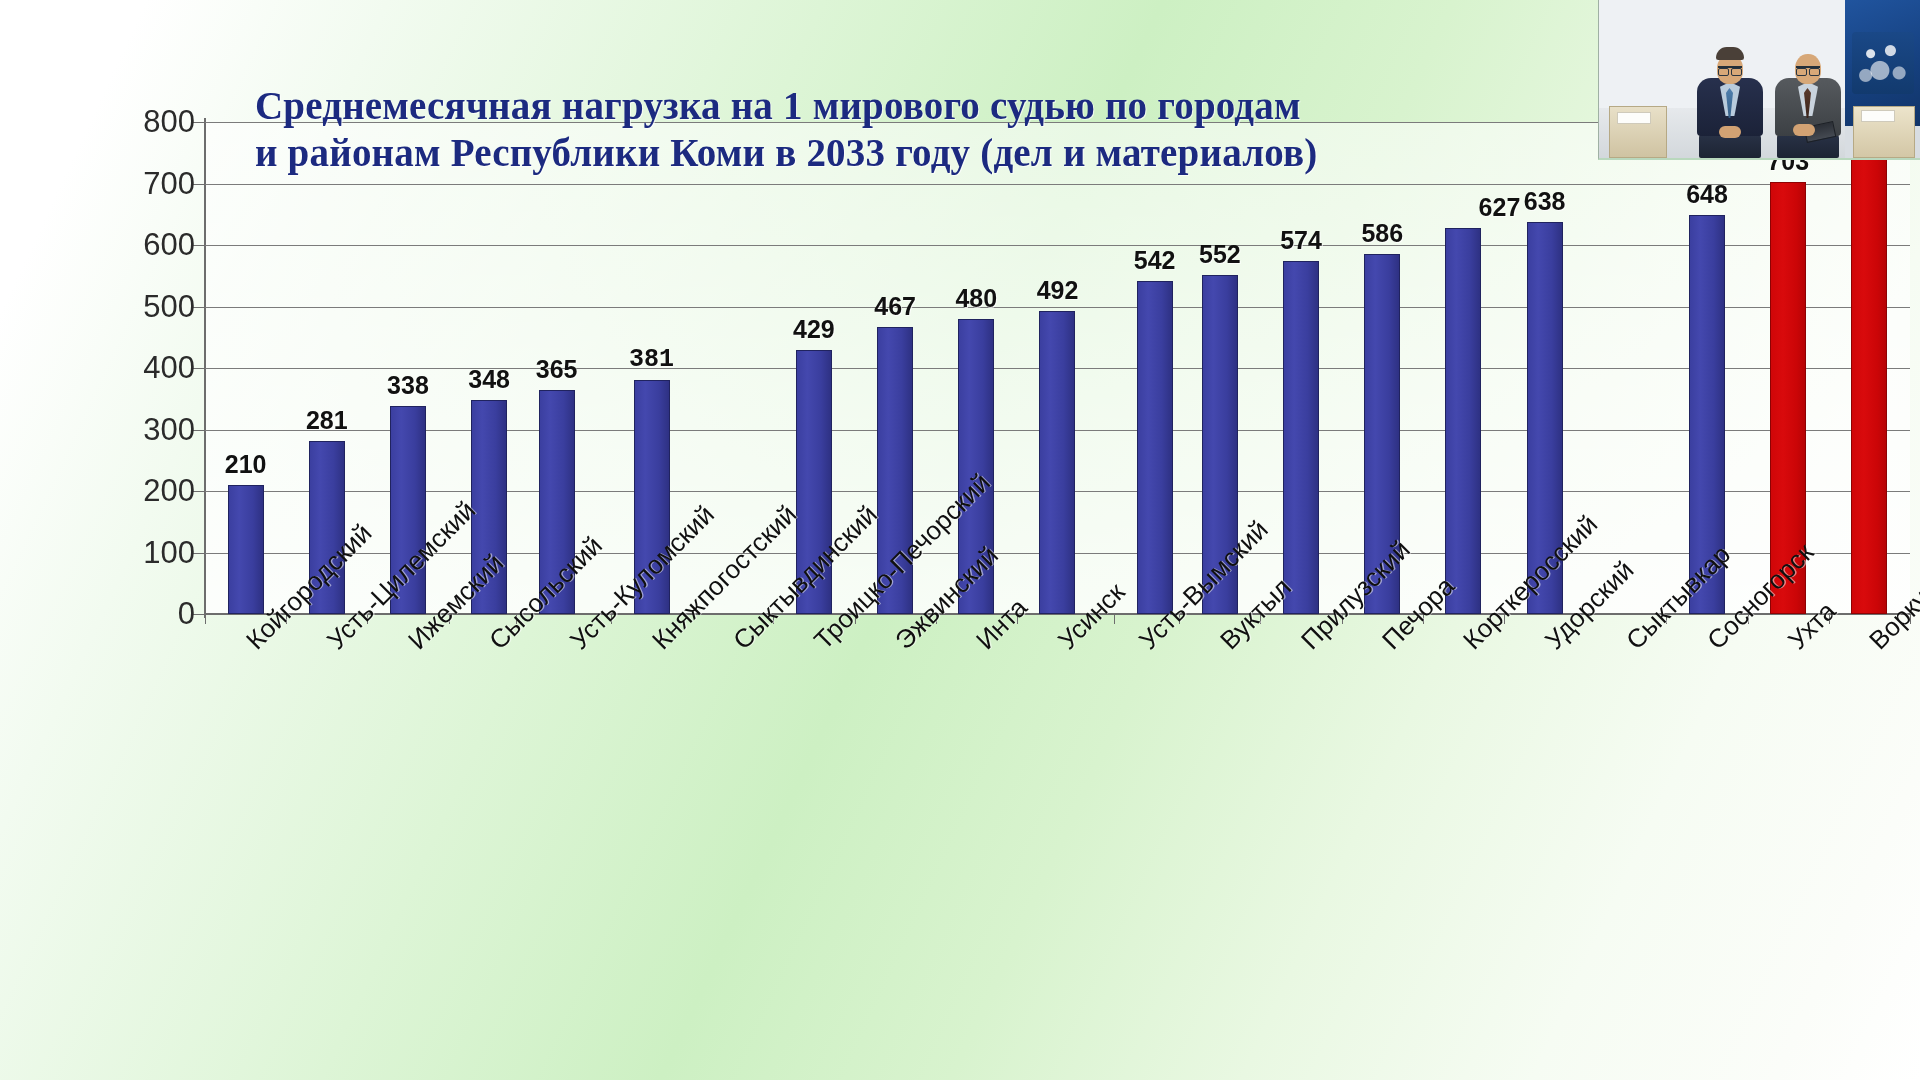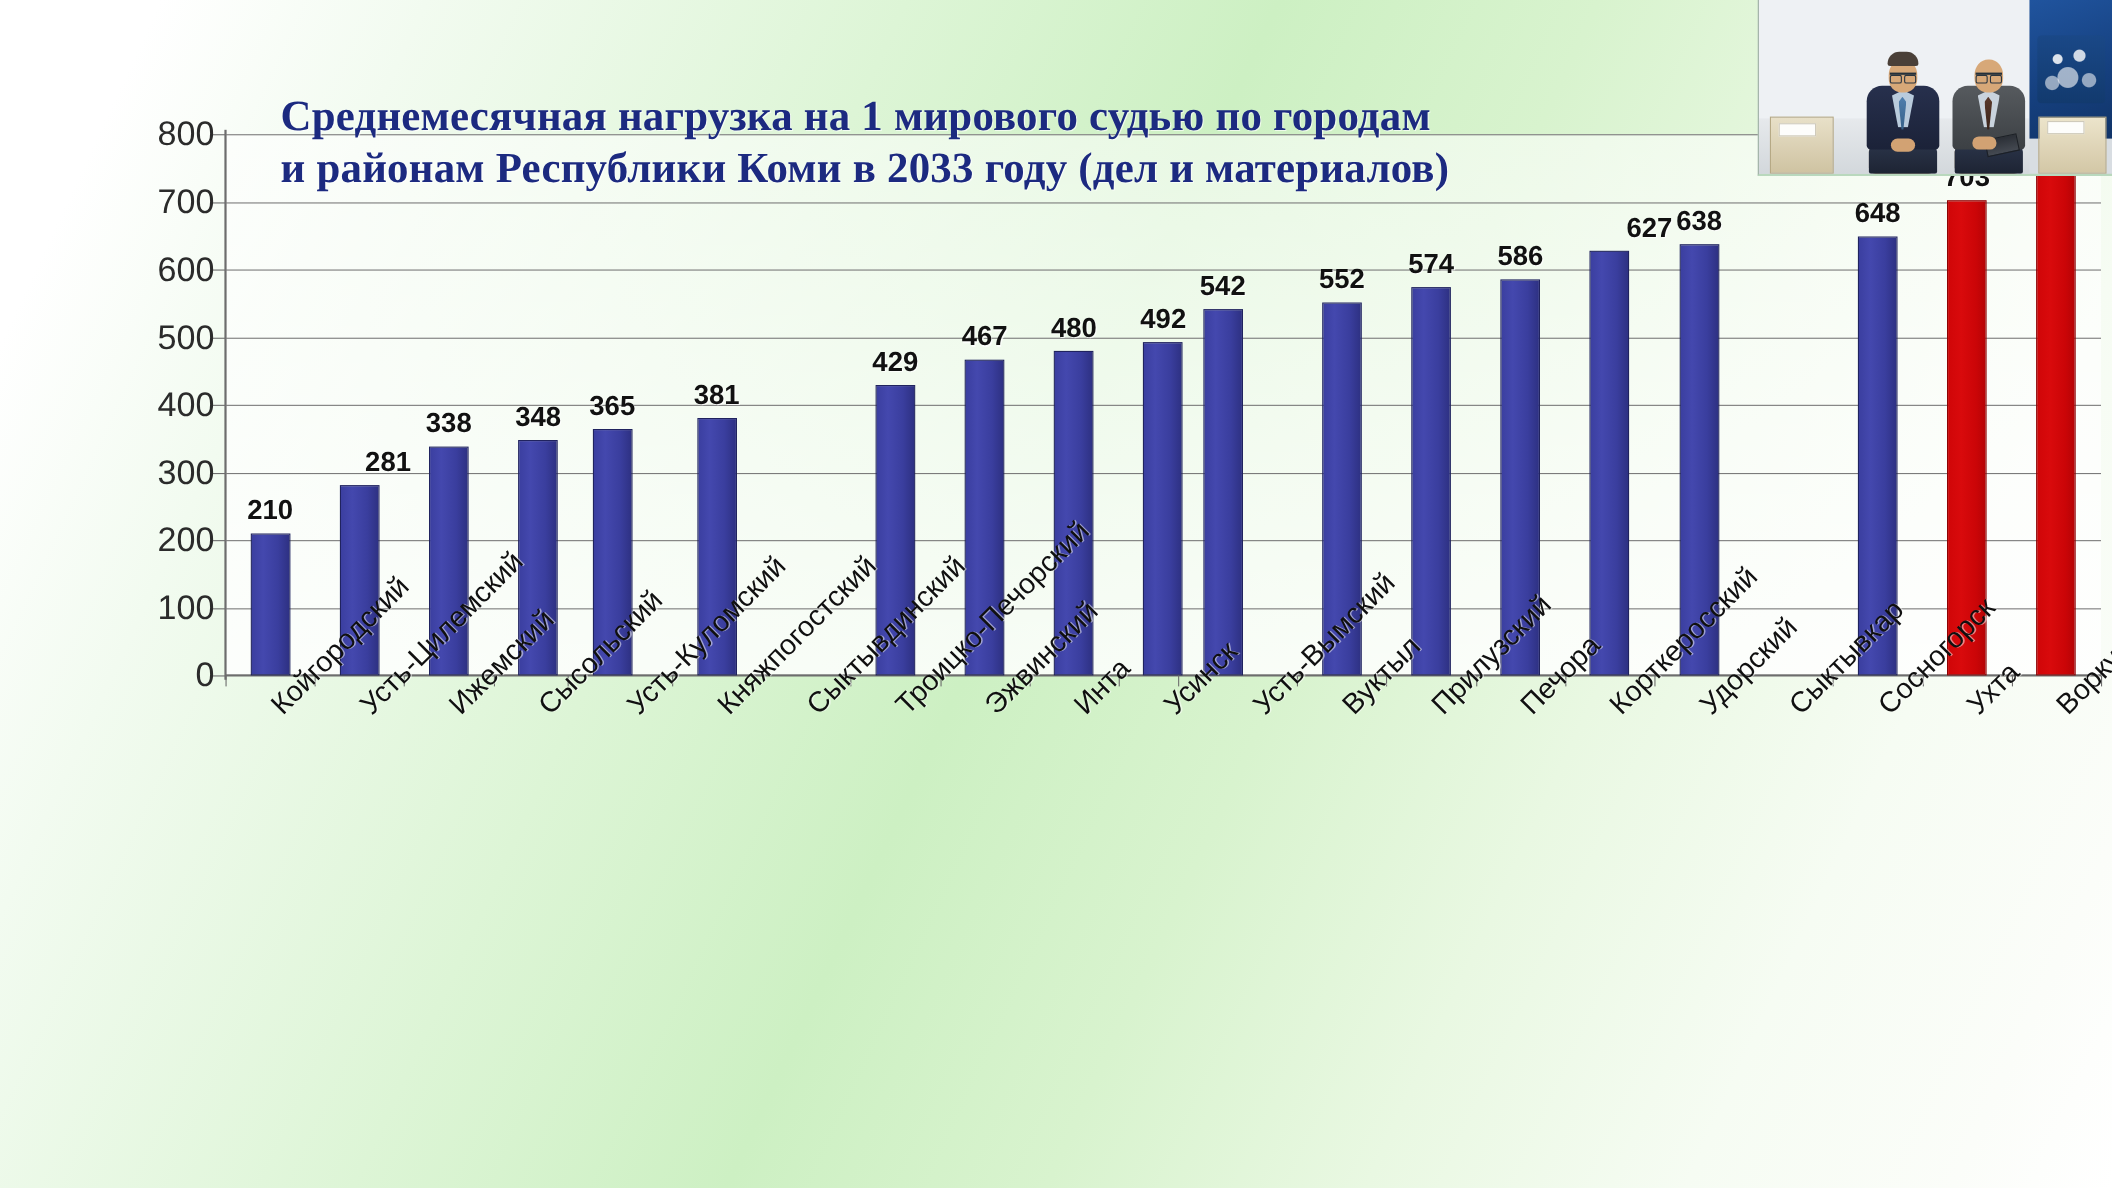--- a/index.html
+++ b/index.html
@@ -263,41 +263,41 @@
       <div class="ylabel" style="top: 614px;">0</div>
     </div>
   <div id="bars">
       <div class="slot" style="left: 0px; width: 81.1905px;">
         <div class="bar" title="Койгородский: 210" style="height: 129.15px;"></div>
         <div class="vallabel" style="bottom: 135.15px;">210</div>
         <div class="xtick" style="left: 0px;"></div>
       </div>
       <div class="slot" style="left: 81.1905px; width: 81.1905px;">
         <div class="bar" title="Усть-Цилемский: 281" style="height: 172.815px;"></div>
-        <div class="vallabel" style="bottom: 178.815px; margin-left: 26px;">281</div>
+        <div class="vallabel" style="bottom: 178.815px;">281</div>
         <div class="xtick" style="left: 0px;"></div>
       </div>
       <div class="slot" style="left: 162.381px; width: 81.1905px;">
         <div class="bar" title="Ижемский: 338" style="height: 207.87px;"></div>
         <div class="vallabel" style="bottom: 213.87px;">338</div>
         <div class="xtick" style="left: 0px;"></div>
       </div>
       <div class="slot" style="left: 243.571px; width: 81.1905px;">
         <div class="bar" title="Сысольский: 348" style="height: 214.02px;"></div>
         <div class="vallabel" style="bottom: 220.02px;">348</div>
         <div class="xtick" style="left: 0px;"></div>
       </div>
       <div class="slot" style="left: 311px; width: 81.1905px; text-align: center;">
         <div class="bar" title="Усть-Куломский: 365" style="height: 224.475px;"></div>
         <div class="vallabel" style="bottom: 230.475px;">365</div>
         <div class="xtick" style="left: 0px;"></div>
       </div>
       <div class="slot" style="left: 405.952px; width: 81.1905px;">
         <div class="bar" title="Княжпогостский: 381" style="height: 234.315px;"></div>
-        <div class="vallabel" style="bottom: 240.315px;">381</div>
+        <div class="vallabel" style="bottom: 240.315px; font-family: Liberation Mono, monospace;">381</div>
         <div class="xtick" style="left: 0px;"></div>
       </div>
       <div class="slot" style="left: 568.333px; width: 81.1905px;">
         <div class="bar" title="Троицко-Печорский: 429" style="height: 263.835px;"></div>
         <div class="vallabel" style="bottom: 269.835px;">429</div>
         <div class="xtick" style="left: 0px;"></div>
       </div>
       <div class="slot" style="left: 649.524px; width: 81.1905px;">
         <div class="bar" title="Эжвинский: 467" style="height: 287.205px;"></div>
         <div class="vallabel" style="bottom: 293.205px;">467</div>
@@ -306,21 +306,21 @@
       <div class="slot" style="left: 730.714px; width: 81.1905px;">
         <div class="bar" title="Инта: 480" style="height: 295.2px;"></div>
         <div class="vallabel" style="bottom: 301.2px;">480</div>
         <div class="xtick" style="left: 0px;"></div>
       </div>
       <div class="slot" style="left: 811.905px; width: 81.1905px;">
         <div class="bar" title="Усинск: 492" style="height: 302.58px;"></div>
         <div class="vallabel" style="bottom: 308.58px;">492</div>
         <div class="xtick" style="left: 0px;"></div>
       </div>
-      <div class="slot" style="left: 866px; width: 81.1905px; text-decoration: underline;">
+      <div class="slot" style="left: 909px; width: 81.1905px; text-decoration: underline;">
         <div class="bar" title="Усть-Вымский: 542" style="height: 333.33px;"></div>
         <div class="vallabel" style="bottom: 339.33px;">542</div>
         <div class="xtick" style="left: 0px;"></div>
       </div>
       <div class="slot" style="left: 974.286px; width: 81.1905px;">
         <div class="bar" title="Вуктыл: 552" style="height: 339.48px;"></div>
         <div class="vallabel" style="bottom: 345.48px;">552</div>
         <div class="xtick" style="left: 0px;"></div>
       </div>
       <div class="slot" style="left: 1055.48px; width: 81.1905px;">

